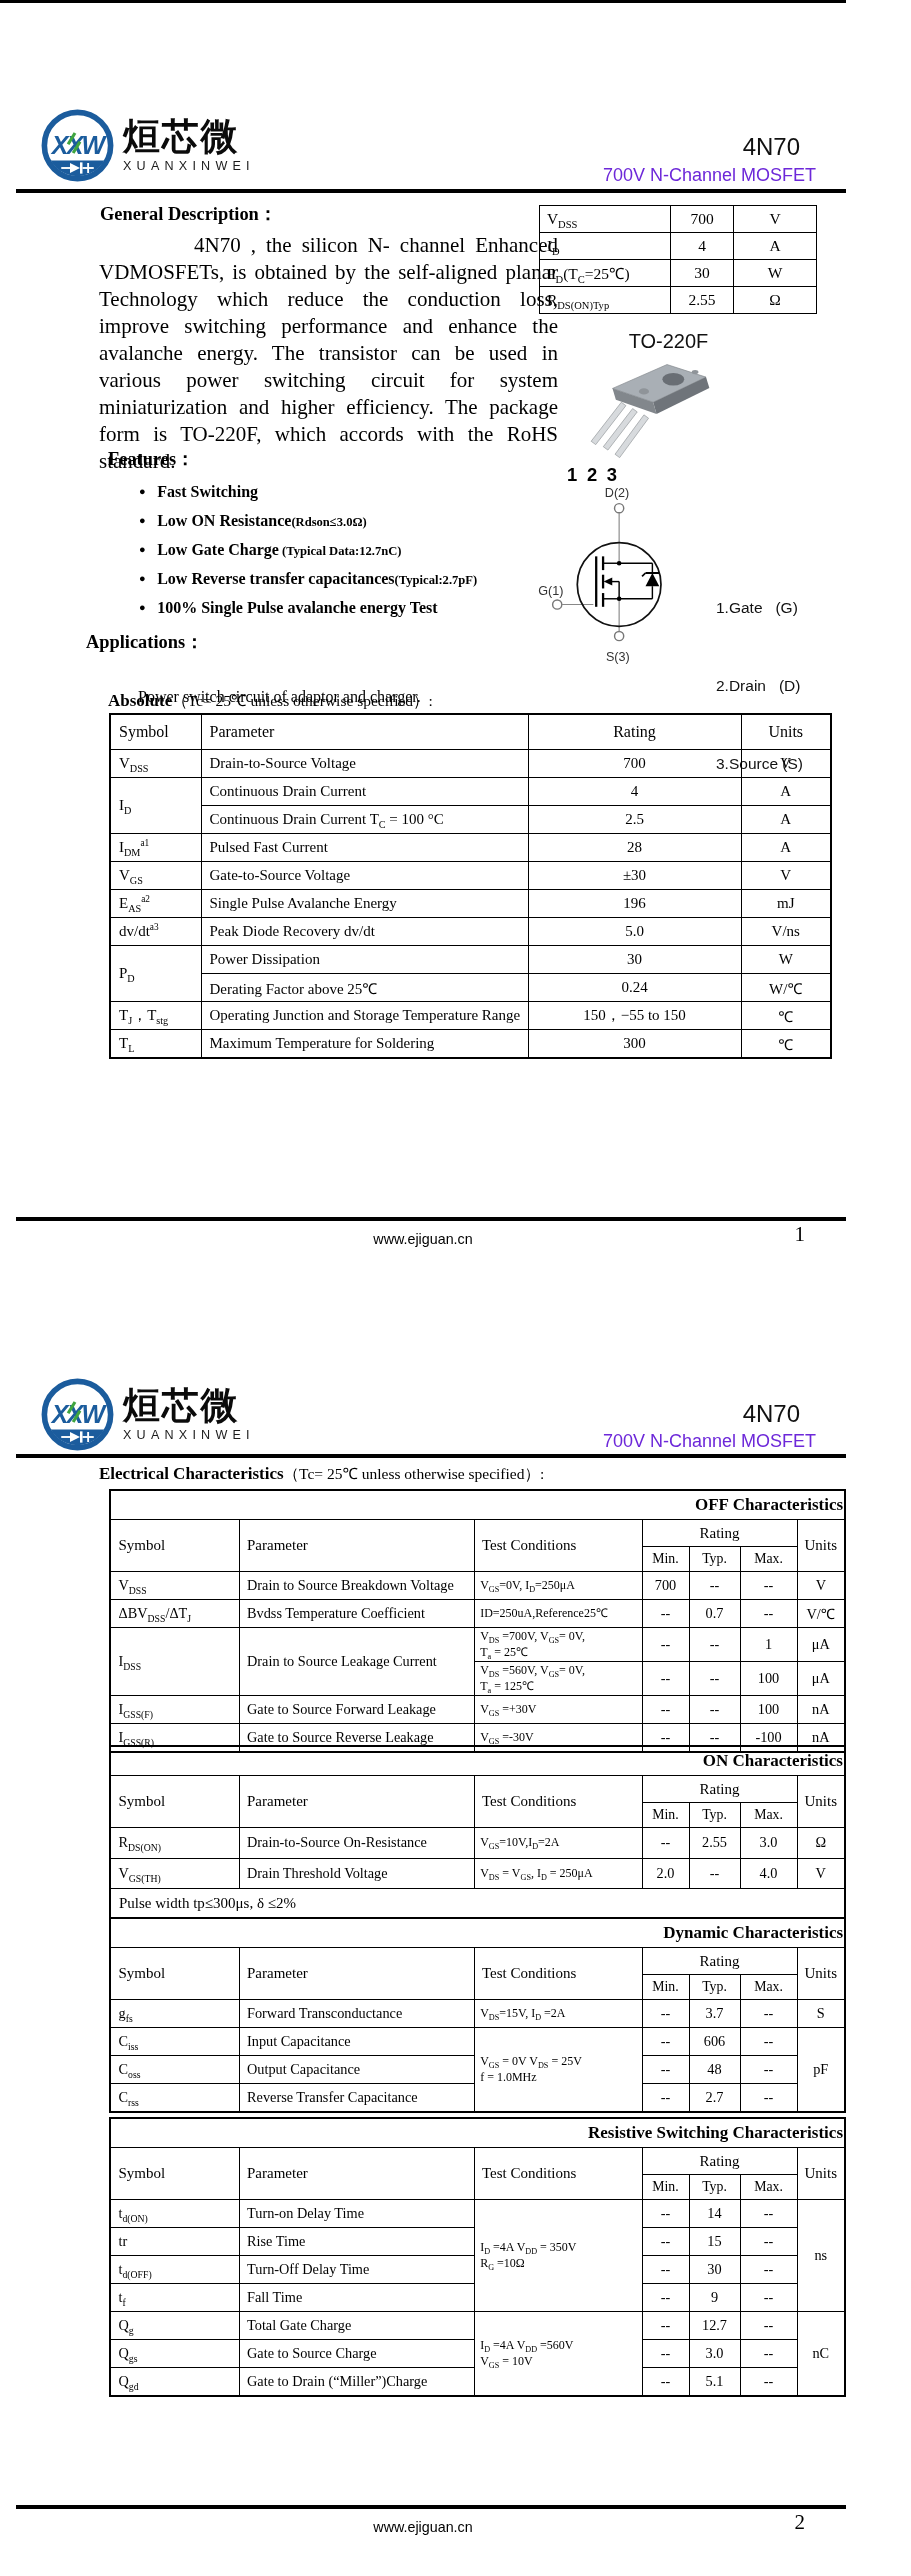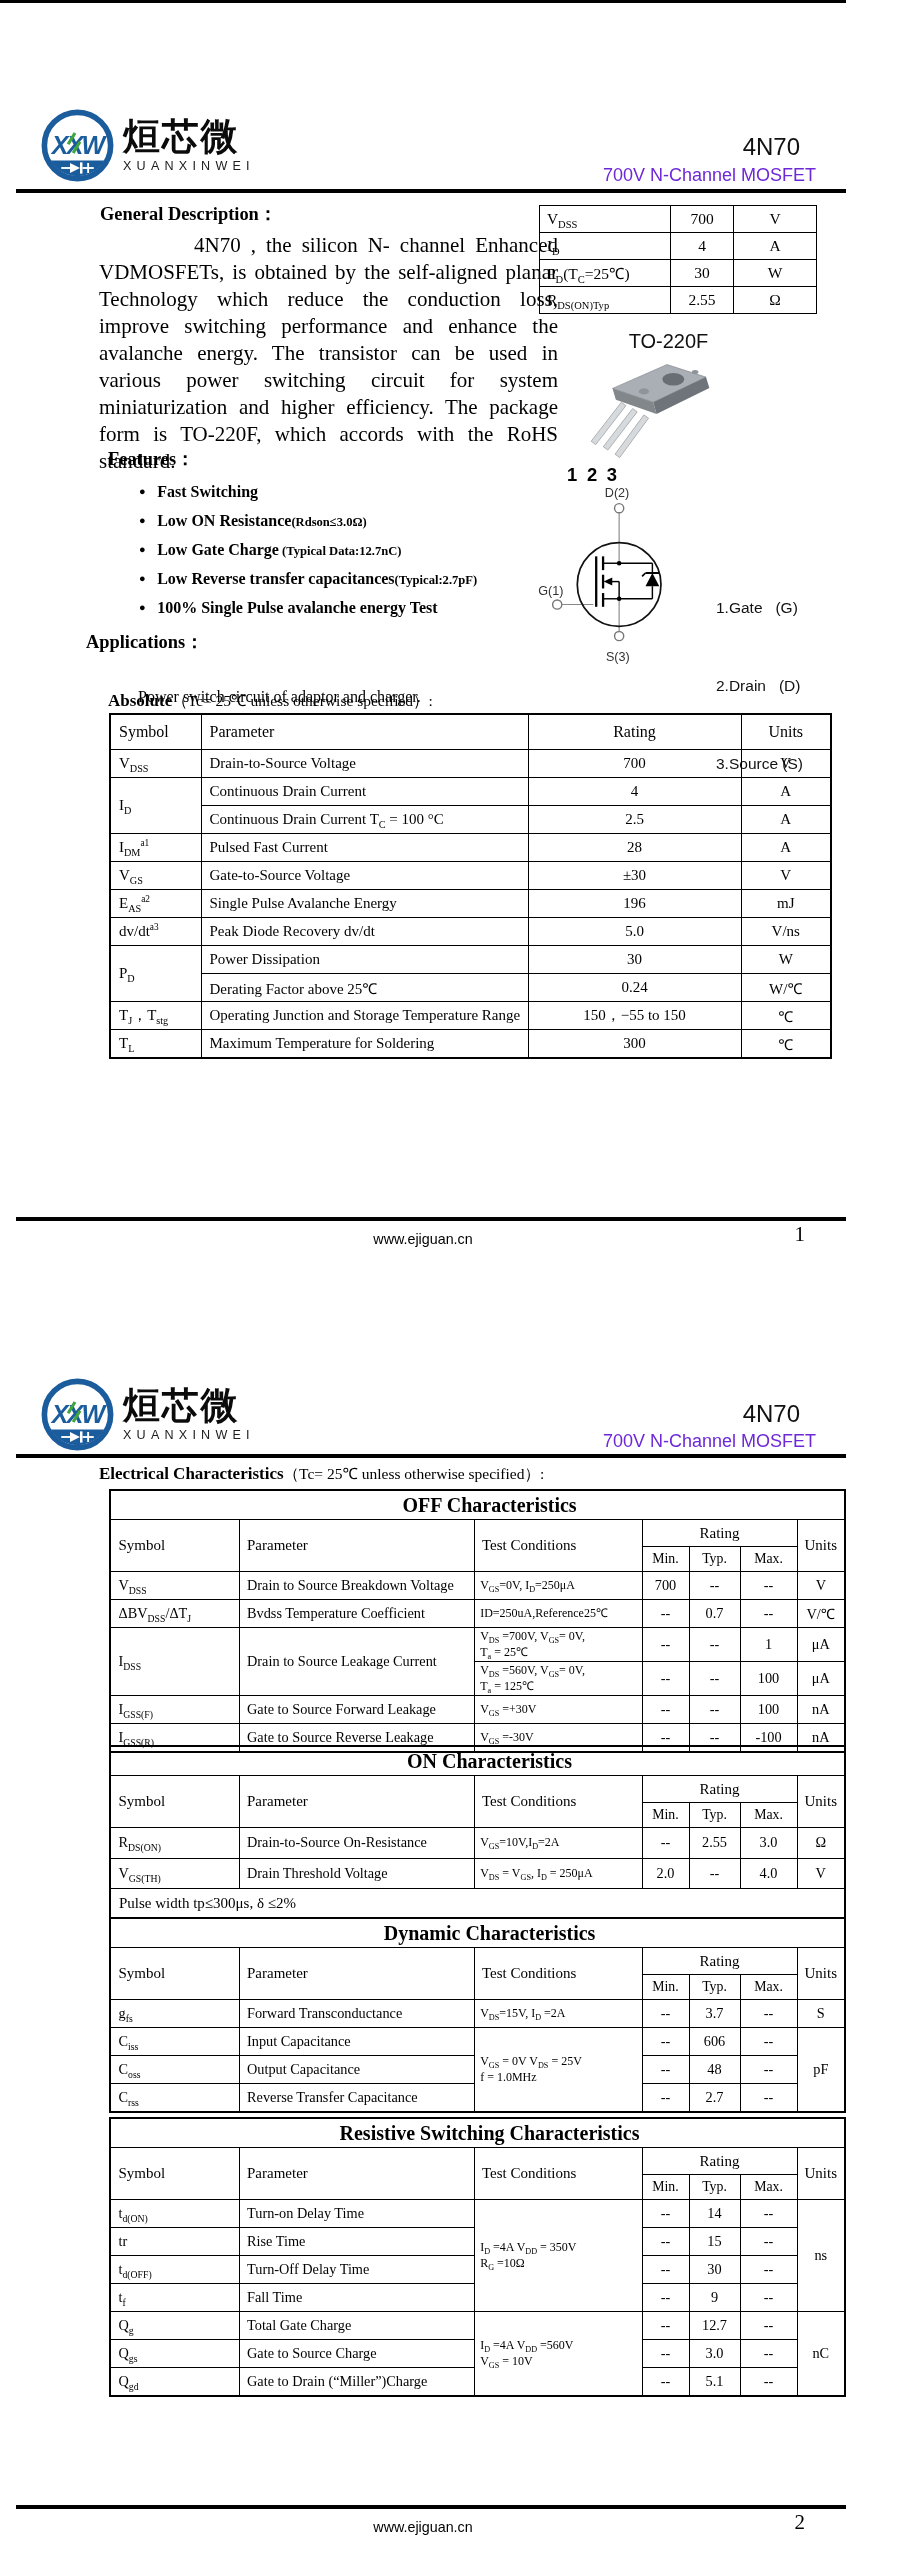--- a/index.html
+++ b/index.html
@@ -36,21 +36,21 @@
   .quick-table td.c { text-align:center; padding:0; }
 
   .abs-table { position:absolute; left:109px; top:713px; width:721px; border:2.3px solid #000; text-align:center; }
   .abs-table th, .abs-table td { border:1.4px solid #000; font-weight:normal; }
   .abs-table th { height:32px; font-size:16px; }
   .abs-table td { height:25px; font-size:15px; }
   .abs-table .L { text-align:left; padding-left:8px; }
 
   .e-table { position:absolute; left:109px; width:734px; border:2.3px solid #000; text-align:center; }
   .e-table th, .e-table td { border:1.4px solid #000; font-weight:normal; }
-  .e-table .band { text-align:center; font-weight:bold; font-size:20px; height:26px; padding-left:25px; }
+  .e-table .band { text-align:right; font-weight:bold; font-size:17px; height:26px; padding-left:25px; }
   .e-table th { font-size:15px; }
   .e-table .hr1 th { height:24px; }
   .e-table .hr2 th { height:22px; font-size:13.8px; }
   .e-table td { height:25px; font-size:14.3px; }
   .e-table .L { text-align:left; padding-left:7.5px; }
   .e-table .cond { text-align:left; padding-left:5.7px; font-size:12px; line-height:15.5px; }
   .e-table .note { text-align:left; padding-left:8px; font-size:15px; height:26px; }
 
   
   .pkg-name { position:absolute; left:591px; top:330px; width:155px; text-align:center;

